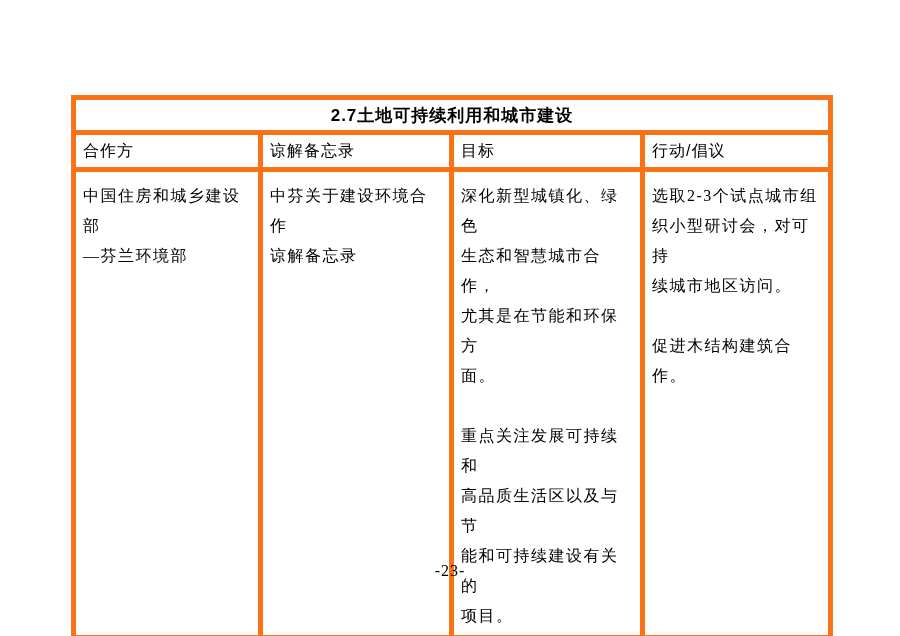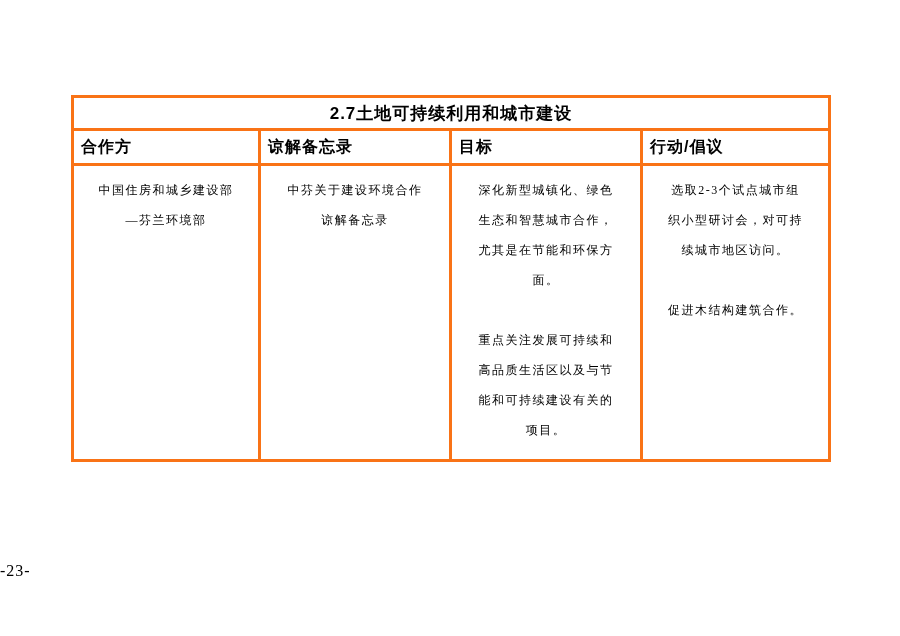--- a/index.html
+++ b/index.html
@@ -19,59 +19,60 @@
     position: absolute;
     left: 71px;
     top: 95px;
     width: 757px;
     border-collapse: collapse;
     table-layout: fixed;
     border: 2px solid #000000;
   }
   .coop-table th,
   .coop-table td {
-    border: 3px solid #f97316;
+    border: 5px solid #f97316;
   }
   .title-cell {
     height: 30px;
     text-align: center;
     vertical-align: middle;
     font-weight: bold;
     font-size: 17px;
     letter-spacing: 1px;
     font-family: "Liberation Sans", "DejaVu Sans", sans-serif;
     padding: 0;
   }
   .header-cell {
     height: 32px;
     text-align: left;
     vertical-align: middle;
-    font-weight: bold;
+    font-weight: normal;
     font-size: 16px;
     letter-spacing: 1px;
     font-family: "Liberation Sans", "DejaVu Sans", sans-serif;
     padding: 0 7px;
   }
   .body-cell {
     vertical-align: top;
-    text-align: center;
-    font-size: 12px;
+    text-align: left;
+    font-size: 16px;
     line-height: 30px;
     letter-spacing: 1.5px;
     padding: 9px 7px 4px 7px;
     white-space: pre-line;
   }
   .row-tall .body-cell {
     height: 280px;
   }
   .page-footer {
     position: absolute;
     left: 0;
     top: 562px;
     width: 900px;
+    text-align: center;
     font-size: 16px;
     letter-spacing: 1px;
   }
 </style>
 </head>
 <body>
 
 <div class="page">
 
   <table class="coop-table">

